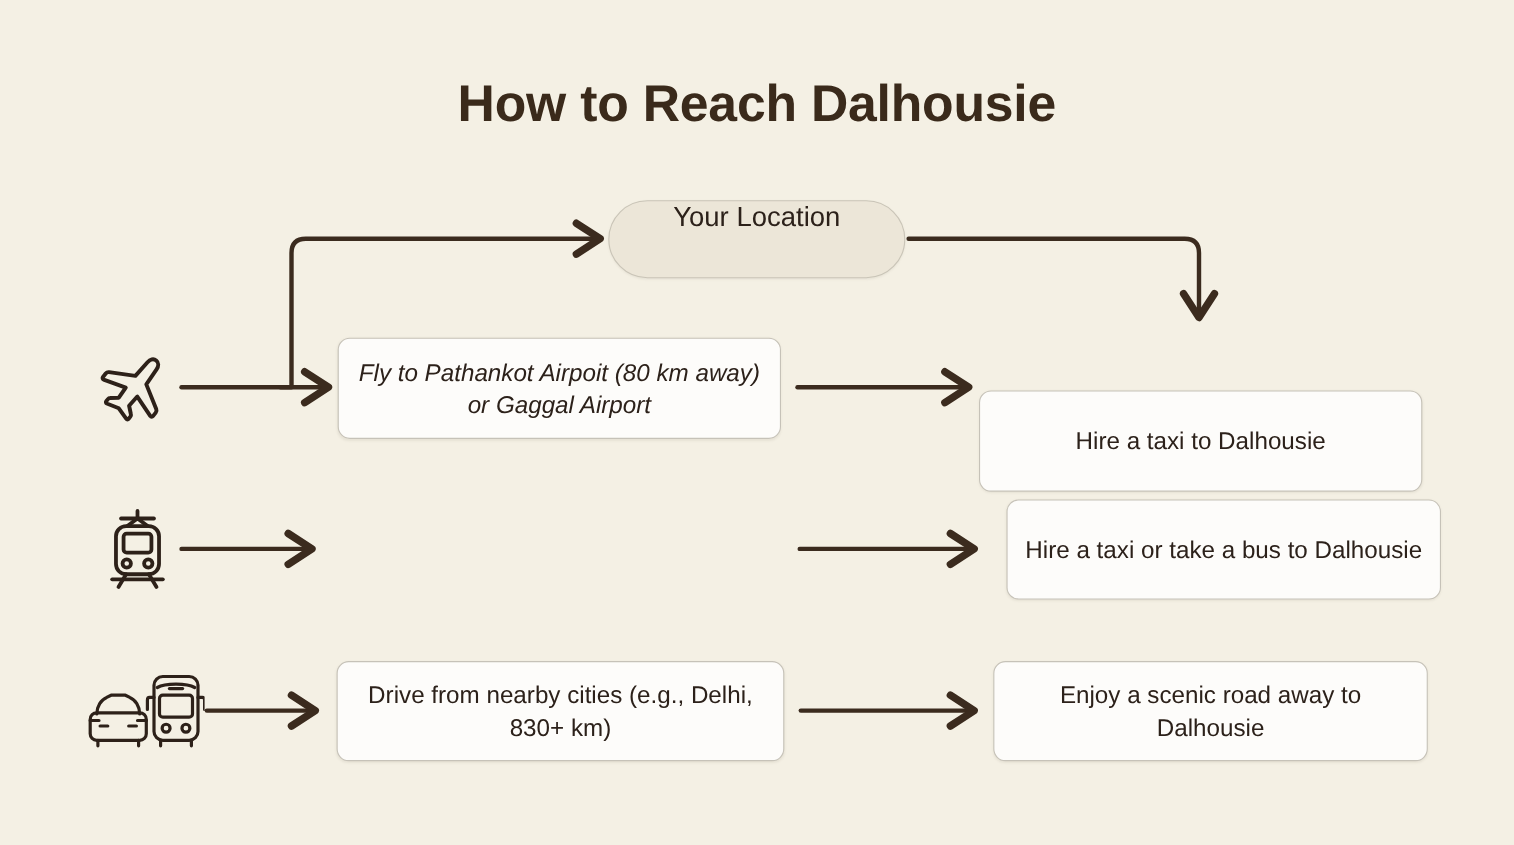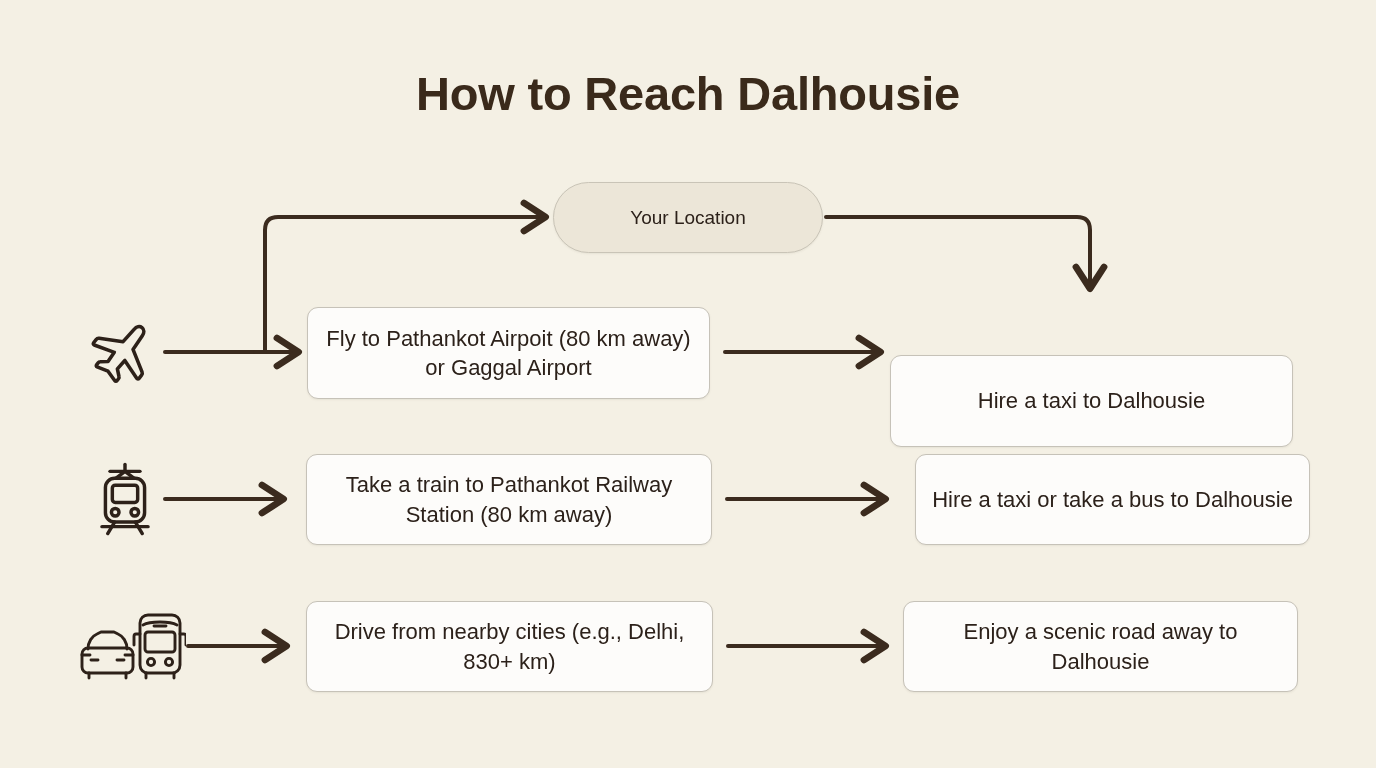--- a/index.html
+++ b/index.html
@@ -50,27 +50,27 @@
     padding: 6px 14px;
     background: #fdfcfa;
     border: 1.6px solid #c6c2b8;
     border-radius: 11px;
     box-shadow: 0 1px 2px rgba(120,110,90,0.10);
   }
   .pill {
     position: absolute;
     box-sizing: border-box;
     display: flex;
-    align-items: center;
+    align-items: flex-start;
     justify-content: center;
     background: #ece6d8;
     border: 1.6px solid #c9c4b7;
     border-radius: 40px;
     color: #2c211a;
-    font-size: 19px;
+    font-size: 25px;
     box-shadow: 0 1px 2px rgba(120,110,90,0.10);
   }
   .icon-cell {
     position: absolute;
     display: flex;
     align-items: center;
     justify-content: center;
   }
   .icon-cell svg { display: block; }
 </style>
@@ -114,21 +114,21 @@
       <g transform="rotate(38 32 32)">
         <path d="M32 6 c2.6 0 4.2 2.2 4.4 5.2 l0.9 13.9 17.6 10.2 c0.9 0.5 1.4 1.4 1.4 2.4 v3.4
                  c0 0.9 -0.8 1.5 -1.6 1.2 l-17.1 -5.6 -0.6 9.4 5.1 4.3 c0.5 0.4 0.8 1 0.8 1.7 v2.1
                  c0 0.8 -0.7 1.3 -1.4 1.1 l-9.5 -2.8 -9.5 2.8 c-0.7 0.2 -1.4 -0.3 -1.4 -1.1 v-2.1
                  c0 -0.7 0.3 -1.3 0.8 -1.7 l5.1 -4.3 -0.6 -9.4 -17.1 5.6 c-0.8 0.3 -1.6 -0.3 -1.6 -1.2
                  v-3.4 c0 -1 0.5 -1.9 1.4 -2.4 l17.6 -10.2 0.9 -13.9 C27.8 8.2 29.4 6 32 6 Z"></path>
       </g>
     </svg>
   </div>
 
-  <div class="node" style="left:307px; top:307px; width:403px; height:92px;">
+  <div class="node" style="left:307px; top:307px; width:403px; height:92px;font-style:italic;">
     <span>Fly to Pathankot Airpoit (80 km away) or Gaggal Airport</span>
   </div>
 
   <div class="node" style="left:890px; top:307px; width:403px; height:92px;margin-top:48px;">
     <span>Hire a taxi to Dalhousie</span>
   </div>
 
   <div class="icon-cell" style="left:85px; top:455px; width:80px; height:88px;">
     <svg width="60" height="76" viewBox="0 0 52 66" fill="none" stroke="#2d2119" stroke-width="3" stroke-linecap="round" stroke-linejoin="round">
       <path d="M26 3 L26 9"></path>
@@ -136,23 +136,20 @@
       <path d="M26 9 L18 15 M26 9 L34 15"></path>
       <rect x="9" y="15" width="34" height="38" rx="8"></rect>
       <rect x="15" y="21" width="22" height="15" rx="2.5"></rect>
       <circle cx="17.5" cy="44.5" r="3.3"></circle>
       <circle cx="34.5" cy="44.5" r="3.3"></circle>
       <path d="M6 57 L46 57"></path>
       <path d="M17 53 L11 63 M35 53 L41 63"></path>
     </svg>
   </div>
 
-  <div class="node" style="left:306px; top:454px; width:406px; height:91px;">
-    <span>Take a train to Pathankot Railway Station (80 km away)</span>
-  </div>
 
   <div class="node" style="left:903px; top:454px; width:395px; height:91px;margin-left:12px;">
     <span>Hire a taxi or take a bus to Dalhousie</span>
   </div>
 
   <div class="icon-cell" style="left:68px; top:605px; width:120px; height:82px;">
     <svg width="116" height="78" viewBox="0 0 116 78" fill="none" stroke="#2d2119" stroke-width="2.9" stroke-linecap="round" stroke-linejoin="round">
 
       <g>
         <path d="M18 42 C18 35 22 29 27 27 L31 25 L44 25 L48 27 C53 29 57 35 57 42"></path>

